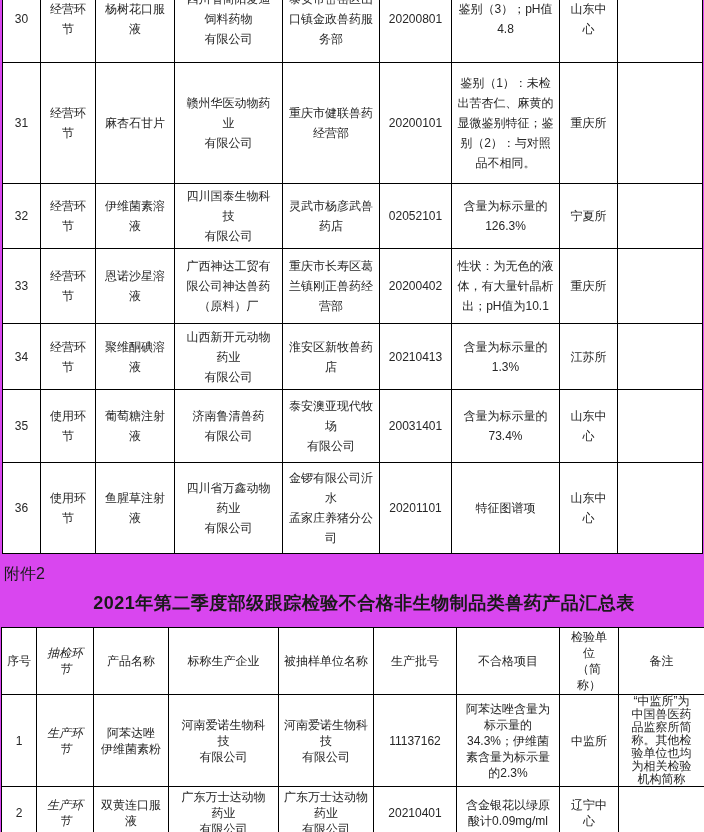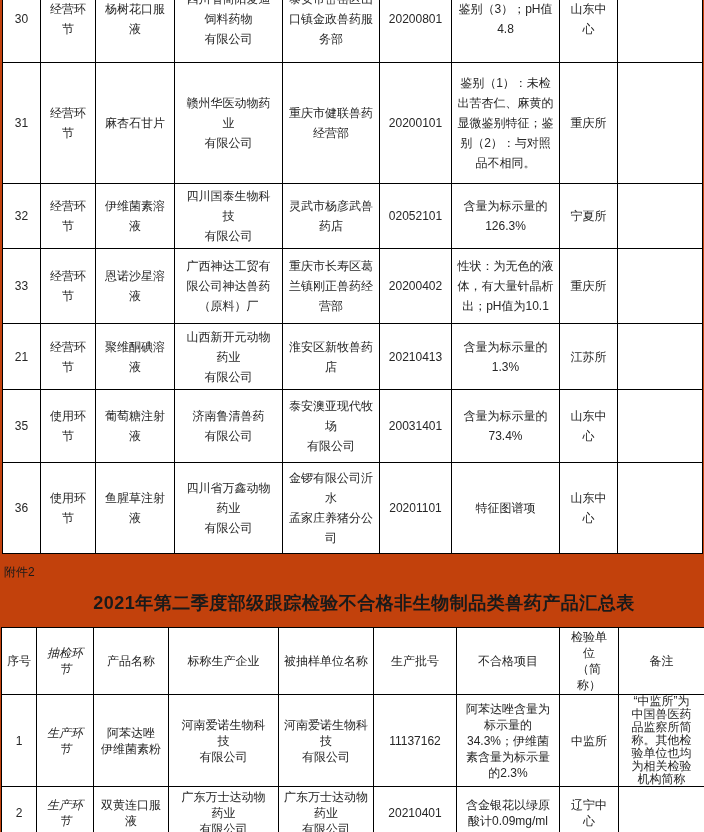--- a/index.html
+++ b/index.html
@@ -1,18 +1,18 @@
 <!DOCTYPE html>
 <html><head>
 <meta charset="utf-8">
 <style>
   * { box-sizing: border-box; margin: 0; padding: 0; }
   html, body { width: 704px; height: 832px; background: #ffffff; }
   body { font-family: "Liberation Sans", sans-serif; color: #262626; }
-  .page { position: relative; width: 704px; height: 832px; overflow: hidden; background: #c2410c; }
+  .page { position: relative; width: 704px; height: 832px; overflow: hidden; background: #d946ef; }
 
   table { border-collapse: collapse; table-layout: fixed; background: #fff; }
   td, th {
     border: 1px solid #000;
     text-align: center;
     vertical-align: middle;
     font-size: 12px;
     font-weight: normal;
     color: #262626;
     white-space: pre-line;
@@ -34,21 +34,21 @@
   #table1 tbody tr:nth-child(7) { height: 91px; }
   #table1 td:nth-child(2) { padding: 0 5px; }
   #table1 td:nth-child(3) { padding: 0 8px; }
   #table1 td:nth-child(4) { padding: 0 8px; }
   #table1 td:nth-child(5) { padding: 0 2px; }
   #table1 td:nth-child(8) { padding: 0 5px; }
 
   
   .attachment-label {
     position: absolute; left: 4px; top: 564px;
-    font-size: 12px; color: #1a1a1a;
+    font-size: 16px; color: #1a1a1a;
   }
   .doc-title {
     position: absolute; left: 12px; top: 591px; width: 704px;
     text-align: center; font-size: 18px; font-weight: bold; color: #1a1a1a;
     letter-spacing: 0.5px;
   }
 
   
   #table2 { position: absolute; left: 1px; top: 627px; width: 703px; }
   #table2 td, #table2 th { line-height: 16px; }
@@ -124,21 +124,21 @@
           <td>经营环节</td>
           <td>恩诺沙星溶液</td>
           <td>广西神达工贸有限公司神达兽药（原料）厂</td>
           <td>重庆市长寿区葛兰镇刚正兽药经营部</td>
           <td>20200402</td>
           <td>性状：为无色的液体，有大量针晶析出；pH值为10.1</td>
           <td>重庆所</td>
           <td></td>
         </tr>
         <tr>
-          <td>21</td>
+          <td>34</td>
           <td>经营环节</td>
           <td>聚维酮碘溶液</td>
           <td>山西新开元动物药业
 有限公司</td>
           <td>淮安区新牧兽药店</td>
           <td>20210413</td>
           <td>含量为标示量的1.3%</td>
           <td>江苏所</td>
           <td></td>
         </tr>

